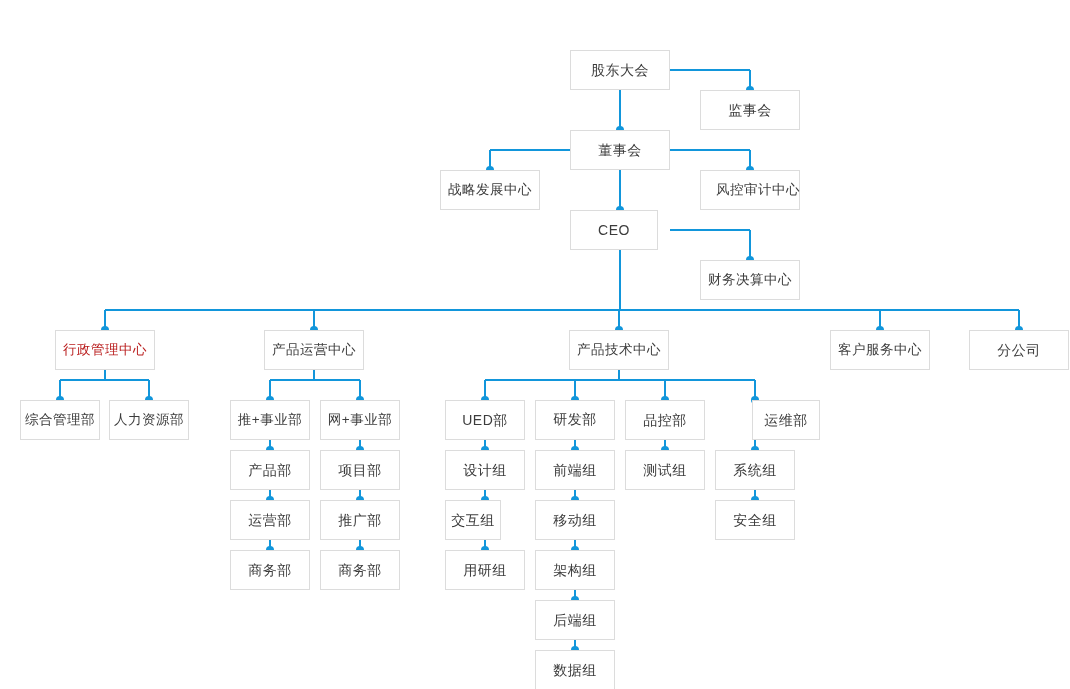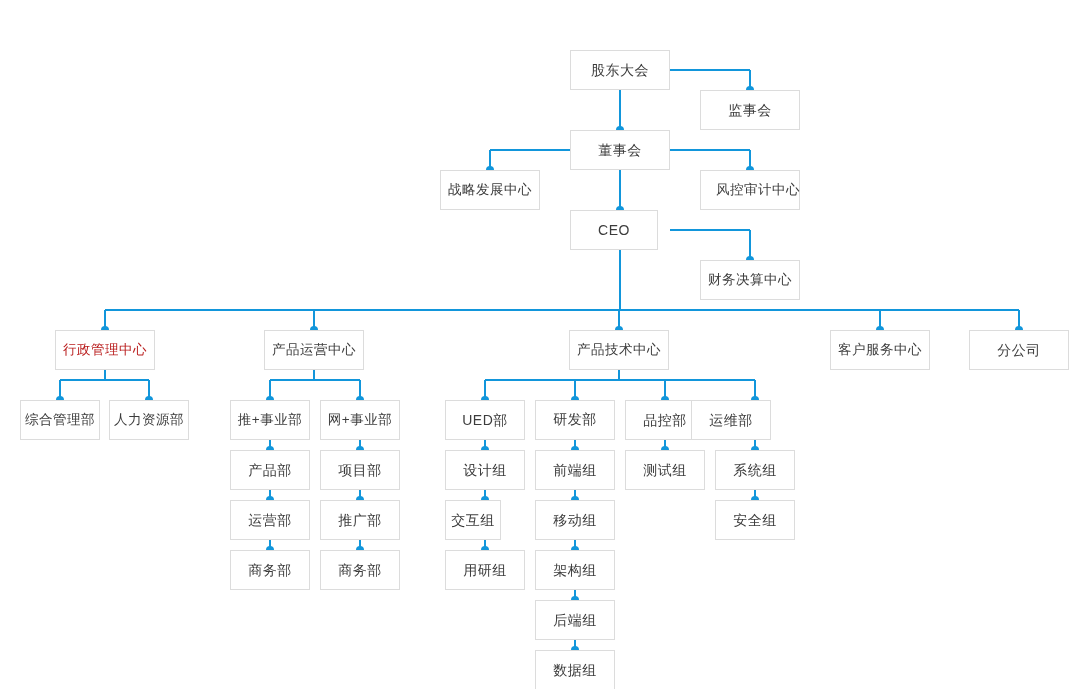--- a/index.html
+++ b/index.html
@@ -232,21 +232,21 @@
       </div>
       <div class="node" style="left: 535px; top: 650px; width: 80px; height: 40px; border-color: rgb(220, 220, 220); background: rgb(255, 255, 255); color: rgb(60, 60, 60);">
         <span>数据组</span>
       </div>
       <div class="node" style="left: 625px; top: 400px; width: 80px; height: 40px; border-color: rgb(220, 220, 220); background: rgb(255, 255, 255); color: rgb(60, 60, 60);">
         <span>品控部</span>
       </div>
       <div class="node" style="left: 625px; top: 450px; width: 80px; height: 40px; border-color: rgb(220, 220, 220); background: rgb(255, 255, 255); color: rgb(60, 60, 60);">
         <span>测试组</span>
       </div>
-      <div class="node" style="left: 691px; top: 400px; width: 80px; height: 40px; border-color: rgb(220, 220, 220); background: rgb(255, 255, 255); color: rgb(60, 60, 60);">
+      <div class="node" style="left: 752px; top: 400px; width: 68px; height: 40px; border-color: rgb(220, 220, 220); background: rgb(255, 255, 255); color: rgb(60, 60, 60);">
         <span>运维部</span>
       </div>
       <div class="node" style="left: 715px; top: 450px; width: 80px; height: 40px; border-color: rgb(220, 220, 220); background: rgb(255, 255, 255); color: rgb(60, 60, 60);">
         <span>系统组</span>
       </div>
       <div class="node" style="left: 715px; top: 500px; width: 80px; height: 40px; border-color: rgb(220, 220, 220); background: rgb(255, 255, 255); color: rgb(60, 60, 60);">
         <span>安全组</span>
       </div>
     </div>
 </div>

